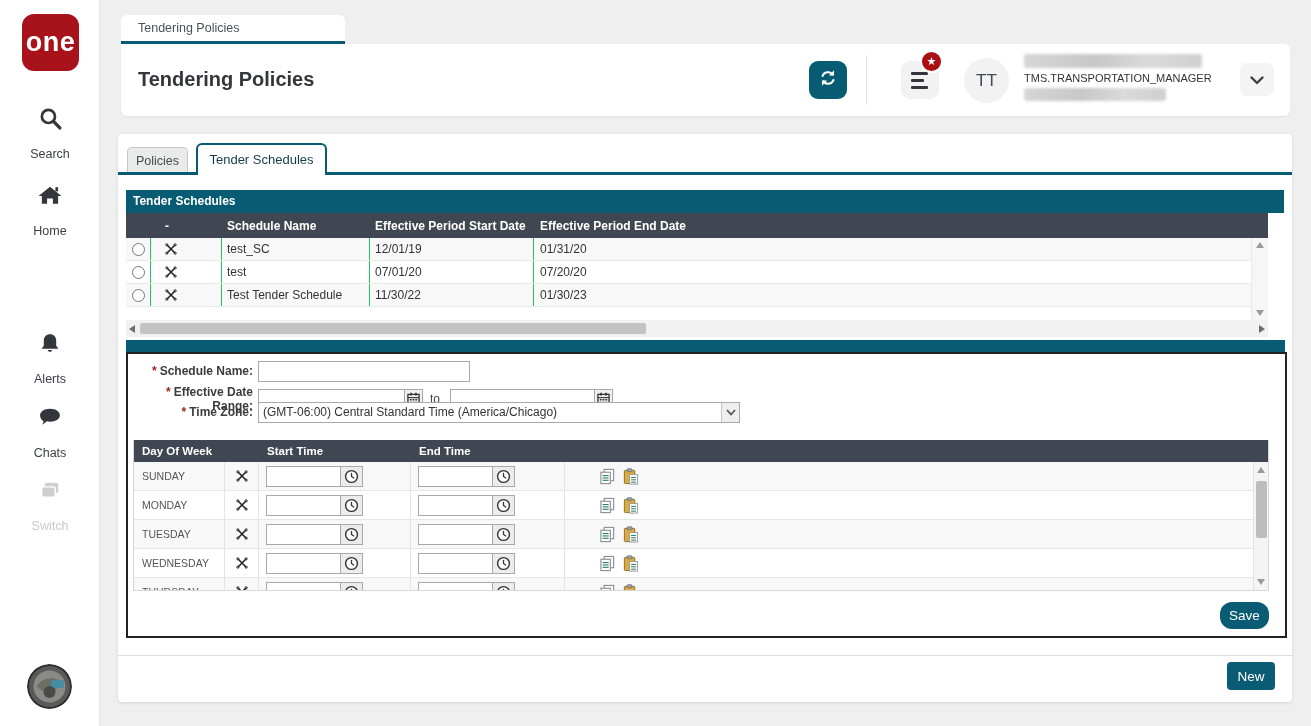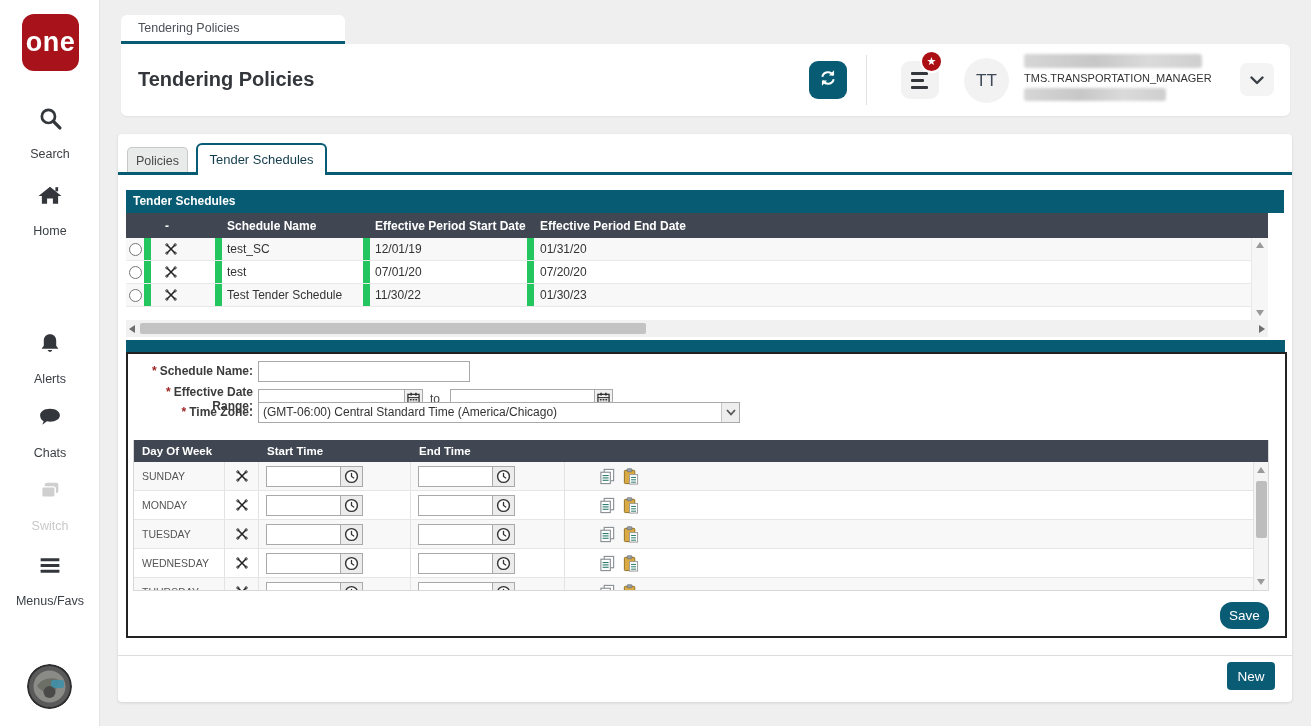--- a/index.html
+++ b/index.html
@@ -63,21 +63,21 @@
     color:#fff; font-size:12px; font-weight:bold; line-height:23px; padding-left:7px; }
   
   .sched-header { position:absolute; left:8px; top:79px; width:1142px; height:25px; background:#414752;
     color:#fff; font-size:12px; font-weight:bold; display:flex; align-items:center; }
   .sh-c1{width:25px}.sh-c2{width:71px; padding-left:14px}.sh-c3{width:148px;padding-left:5px}
   .sh-c4{width:164px;padding-left:5px}.sh-c5{flex:1;padding-left:6px}
   .sched-body { position:absolute; left:8px; top:104px; width:1125px; height:82px; background:#fff; }
   .srow { height:23px; display:flex; align-items:center; border-bottom:1px solid #e9e9e9;
     font-size:12px; color:#333; }
   .srow:nth-child(odd) { background:#f8f8f8; }
-  .sc { height:100%; display:flex; align-items:center; border-right:7px solid #22c55e; }
+  .sc { height:100%; display:flex; align-items:center; border-right:1px solid #22c55e; }
   .sc1 { width:25px; justify-content:center; }
   .sc2 { width:71px; padding-left:13px; }
   .sc3 { width:148px; padding-left:5px; }
   .sc4 { width:164px; padding-left:5px; }
   .sc5 { flex:1; padding-left:6px; border-right:none; }
   .radio { width:13px; height:13px; border:1px solid #767676; border-radius:50%; background:#fff; cursor:pointer; }
   .del-icon { cursor:pointer; display:inline-flex; }
   .vscroll1 { position:absolute; left:1133px; top:104px; width:17px; height:82px; background:#f6f6f6;
     border-left:1px solid #e8e8e8; display:flex; flex-direction:column; justify-content:space-between;
     align-items:center; padding:4px 0; cursor:pointer; }
@@ -191,30 +191,20 @@
   <div class="nav-item disabled" style="top:478px">
     <span>
       <svg width="26" height="25" viewBox="0 0 24 24">
           <rect x="7" y="4.5" width="13" height="10" rx="2" fill="#cfcfcf"></rect>
           <rect x="4" y="8.5" width="13" height="10" rx="2" fill="#cfcfcf" stroke="#fff" stroke-width="1.4"></rect>
         </svg>
     </span>
     <span class="nav-label">Switch</span>
   </div>
 
-  <div class="nav-item" style="top:553px">
-    <span>
-      <svg width="26" height="25" viewBox="0 0 24 24">
-          <rect x="3" y="5" width="18" height="3" rx="0.5" fill="#33363b"></rect>
-          <rect x="3" y="10.5" width="18" height="3" rx="0.5" fill="#33363b"></rect>
-          <rect x="3" y="16" width="18" height="3" rx="0.5" fill="#33363b"></rect>
-        </svg>
-    </span>
-    <span class="nav-label">Menus/Favs</span>
-  </div>
 
   <div class="globe">
     <svg width="45" height="45" viewBox="0 0 45 45">
       <circle cx="22.5" cy="22.5" r="21.5" fill="#5a5a5a" stroke="#2e2e2e" stroke-width="2"></circle>
       <circle cx="22.5" cy="22.5" r="16" fill="#8a8a86"></circle>
       <path d="M10 22c4-7 14-10 22-6l-3 10c-6 4-14 3-19-4z" fill="#6b6f66"></path>
       <rect x="24" y="16" width="13" height="8" rx="2" fill="#3f8fa8" opacity="0.9"></rect>
       <circle cx="22.5" cy="28" r="6" fill="#4a4a48"></circle>
     </svg>
   </div>

